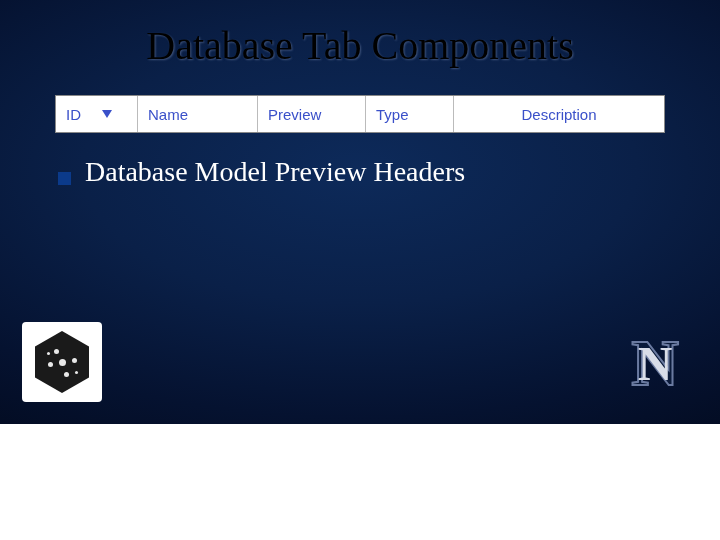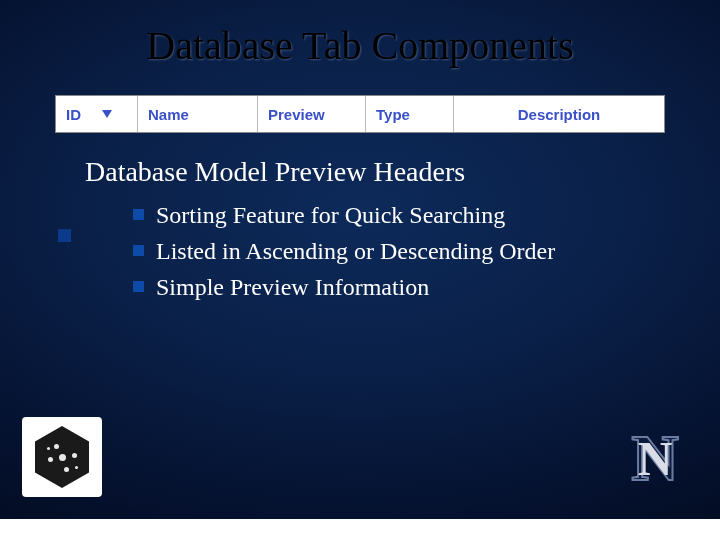--- a/index.html
+++ b/index.html
@@ -5,21 +5,21 @@
   html, body {
     margin: 0;
     padding: 0;
     width: 720px;
     height: 540px;
     overflow: hidden;
     font-family: Georgia, "Times New Roman", serif;
   }
   .slide {
     width: 720px;
-    height: 519px;
+    height: 424px;
     background: radial-gradient(ellipse 110% 90% at 50% 40%, #0d2a5a 0%, #0a2048 35%, #051230 65%, #010615 100%);
     position: relative;
     box-sizing: border-box;
     padding: 22px 48px 0 48px;
   }
   .title {
     color: #000;
     font-size: 40px;
     font-weight: 400;
     text-align: center;
@@ -33,21 +33,21 @@
     margin: 0 auto 20px auto;
     padding: 0;
     box-sizing: border-box;
     display: flex;
     height: 38px;
     align-items: center;
   }
   .hcell {
     color: #3a50c9;
     font-family: Arial, Helvetica, sans-serif;
-    font-weight: bold;
+    font-weight: normal;
     font-size: 15px;
     border-right: 1px solid #bbb;
     height: 100%;
     display: flex;
     align-items: center;
     padding: 0 10px;
     box-sizing: border-box;
     flex: none;
     gap: 21px;
   }
@@ -177,34 +177,20 @@
     <div class="hcell w-desc">
       <span>Description</span>
     </div>
   </div>
 
   <ul class="top">
     <li>
       <span class="bullet"></span>
       <div>
         <span>Database Model Preview Headers</span>
-        <ul class="sub">
-          <li>
-            <span class="bullet"></span>
-            <span>Sorting Feature for Quick Searching</span>
-          </li>
-          <li>
-            <span class="bullet"></span>
-            <span>Listed in Ascending or Descending Order</span>
-          </li>
-          <li>
-            <span class="bullet"></span>
-            <span>Simple Preview Information</span>
-          </li>
-        </ul>
       </div>
     </li>
   </ul>
 
   <div class="logo-left">
     <div class="hex">
       <div class="neuron-core"></div>
     </div>
   </div>
 

